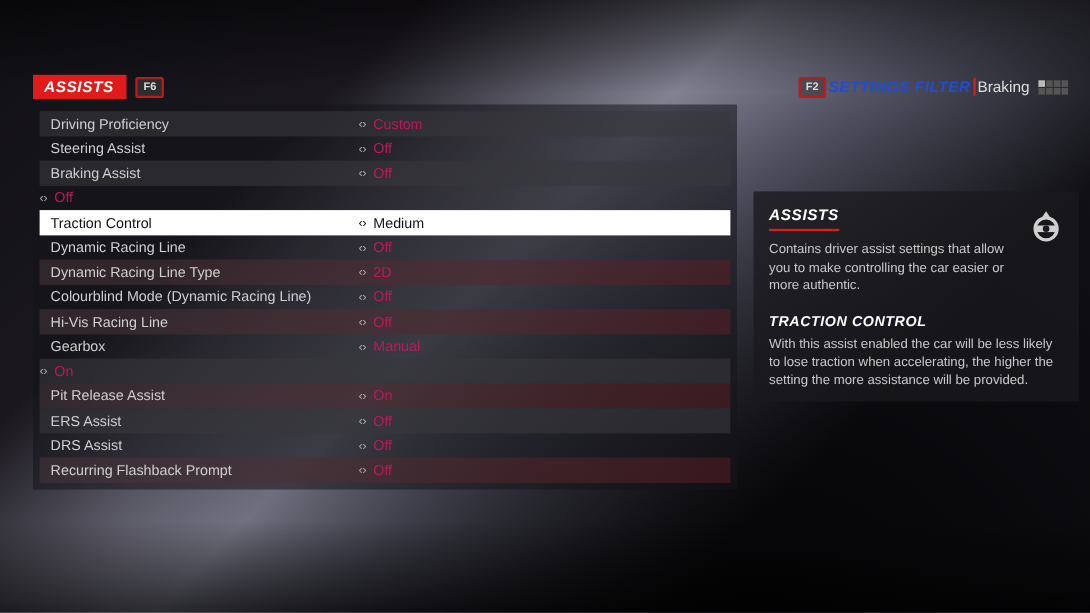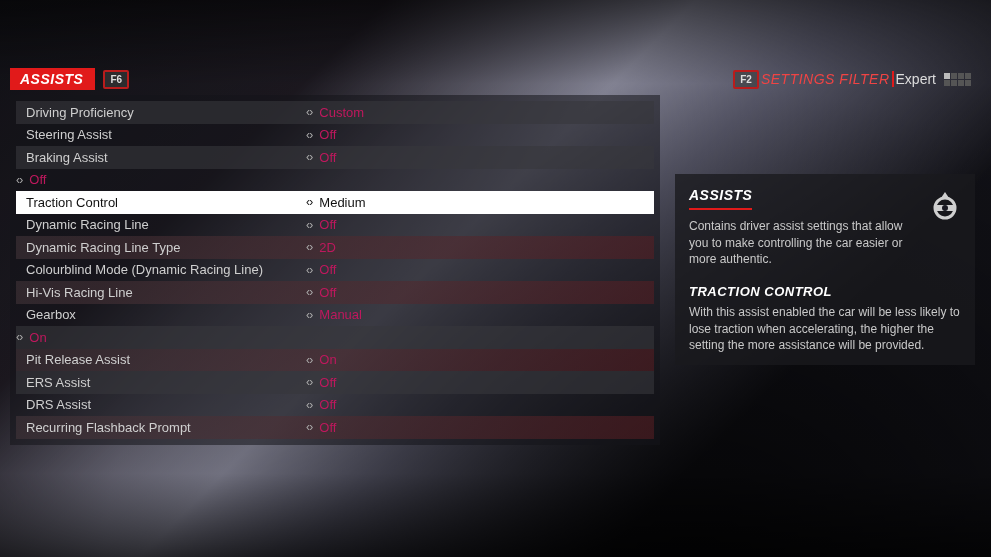--- a/index.html
+++ b/index.html
@@ -13,21 +13,21 @@
     position: relative;
   }
   .bg-overlay {
     position:absolute;
     inset:0;
     background:
       radial-gradient(ellipse at 70% 100%, rgba(0,0,0,0.8) 0%, rgba(0,0,0,0.3) 60%),
       linear-gradient(to bottom, rgba(0,0,0,0.6) 0%, rgba(0,0,0,0.1) 15%, rgba(0,0,0,0.1) 85%, rgba(0,0,0,0.7) 100%);
     z-index:0;
   }
-  .container { position: relative; z-index: 1; width:100%; height:100%; }
+  .container { position: relative; z-index: 1; width:100%; height:100%;padding-left:20px; }
 
   .topbar {
     display: flex;
     justify-content: space-between;
     align-items: center;
     padding: 8px 10px 0 10px;
     height: 95px;
   }
   .left-top { display:flex; align-items:center; gap:8px; margin-top: 55px;}
   .title-tag {
@@ -42,21 +42,21 @@
   .key-hint {
     border: 2px solid #b91c1c;
     background: rgba(60,60,60,0.6);
     color: #ddd;
     font-size: 10px;
     padding: 2px 5px;
     border-radius: 2px;
     font-weight:600;
   }
   .right-top { display:flex; align-items:center; gap:2px; margin-top:55px; margin-right:10px;}
-  .filter-label { color:#ef4444; font-weight:400; font-style:italic; font-size:14px; letter-spacing:0.5px;}
+  .filter-label { color:#1d4ed8; font-weight:700; font-style:italic; font-size:14px; letter-spacing:0.5px;}
   .filter-sep { width:2px; height:16px; background:#e11a1a; }
   .filter-value { color:#ddd; font-size:14px; }
   .grid-icon {
     display:grid;
     grid-template-columns: repeat(4, 6px);
     grid-template-rows: repeat(2, 6px);
     gap:1px;
     margin-left:6px;
   }
   .grid-icon span { background:#555; }
@@ -163,21 +163,21 @@
 
   <div class="topbar">
     <div class="left-top">
       <div class="title-tag">ASSISTS</div>
       <div class="key-hint">F6</div>
     </div>
     <div class="right-top">
       <div class="key-hint">F2</div>
       <div class="filter-label">SETTINGS FILTER</div>
       <div class="filter-sep"></div>
-      <div class="filter-value">Expert</div>
+      <div class="filter-value">Braking</div>
       <div class="grid-icon">
         <span class="on"></span>
           <span></span>
           <span></span>
           <span></span>
         <span></span>
           <span></span>
           <span></span>
           <span></span>
       </div>

